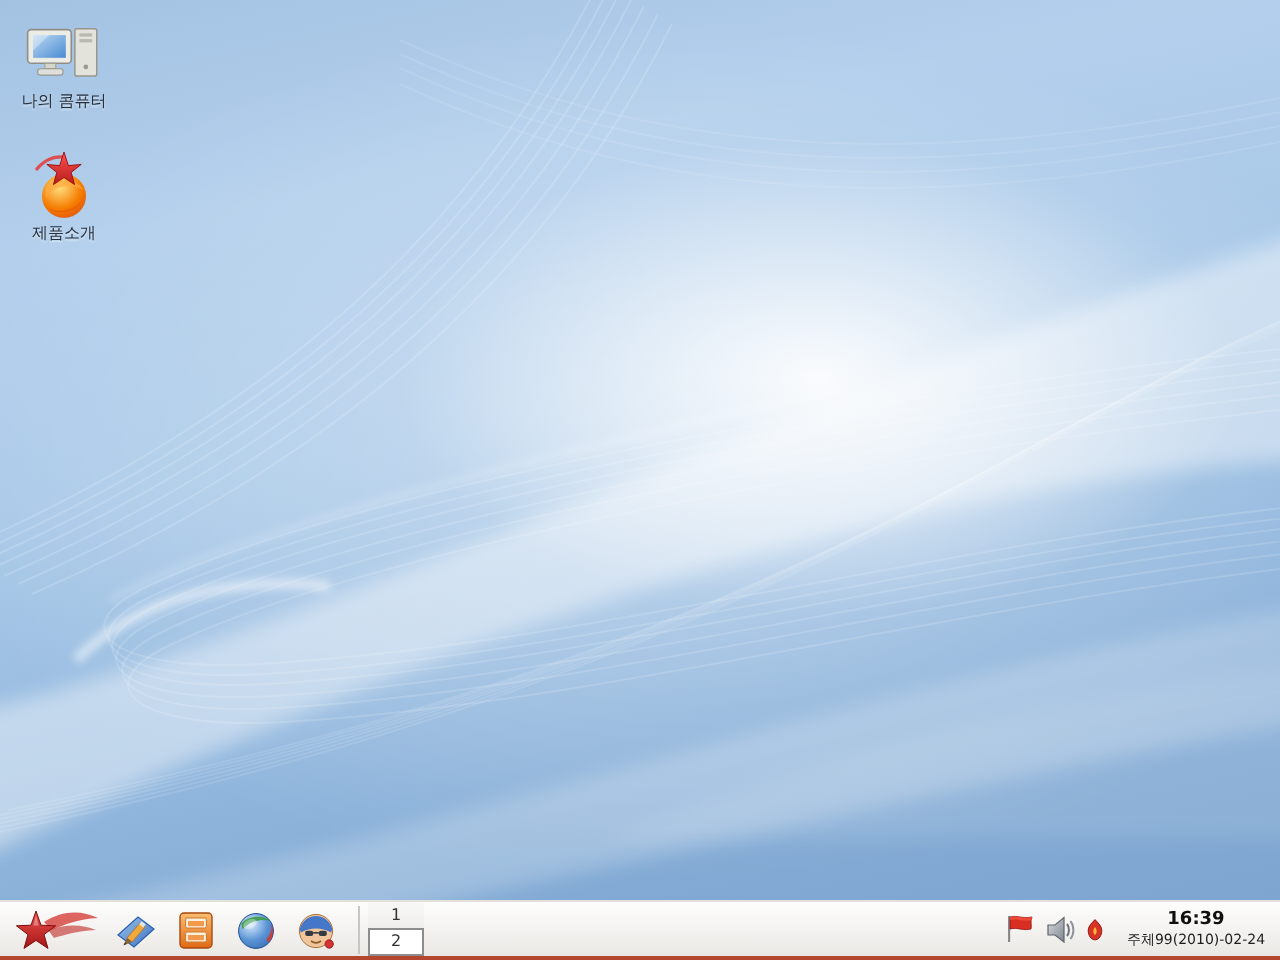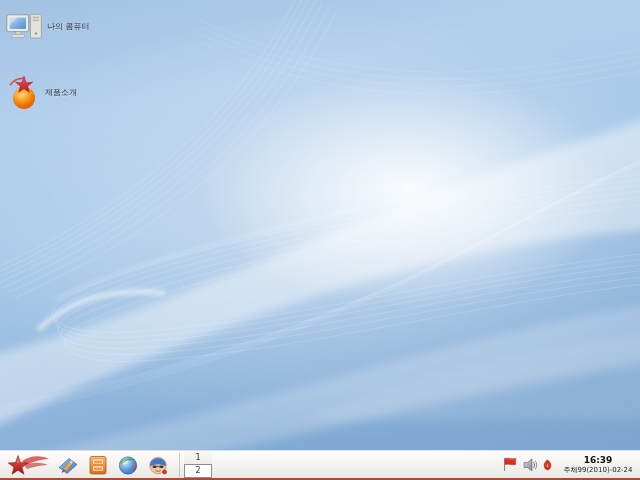--- a/index.html
+++ b/index.html
@@ -13,21 +13,21 @@
     position:absolute;left:0;top:0;width:640px;height:450px;
     background:
       radial-gradient(ellipse 300px 170px at 64% 42%, rgba(255,255,255,0.92), rgba(255,255,255,0) 70%),
       radial-gradient(ellipse 520px 300px at 52% 50%, rgba(255,255,255,0.38), rgba(255,255,255,0) 72%),
       linear-gradient(168deg,#a3c2e2 0%,#b3cfec 22%,#a9c9e8 45%,#93b8de 68%,#82aad4 86%,#7da5cf 100%);
   }
   .waves{position:absolute;left:0;top:0;pointer-events:none;}
   
   .dicon{
     position:absolute;left:5px;width:54px;
-    display:flex;flex-direction:row;align-items:center;gap:2px;
+    display:flex;flex-direction:column;align-items:center;gap:2px;
     cursor:default;
   }
   .dicon .glyph{width:40px;height:36px;display:flex;align-items:flex-end;justify-content:center;}
   .dicon .dlabel{
     font-size:8px;line-height:9px;color:#252f3b;white-space:nowrap;
     text-shadow:0 1px 1px rgba(255,255,255,0.55);
   }
   
   .taskbar{
     position:absolute;left:0;top:450px;width:640px;height:30px;

